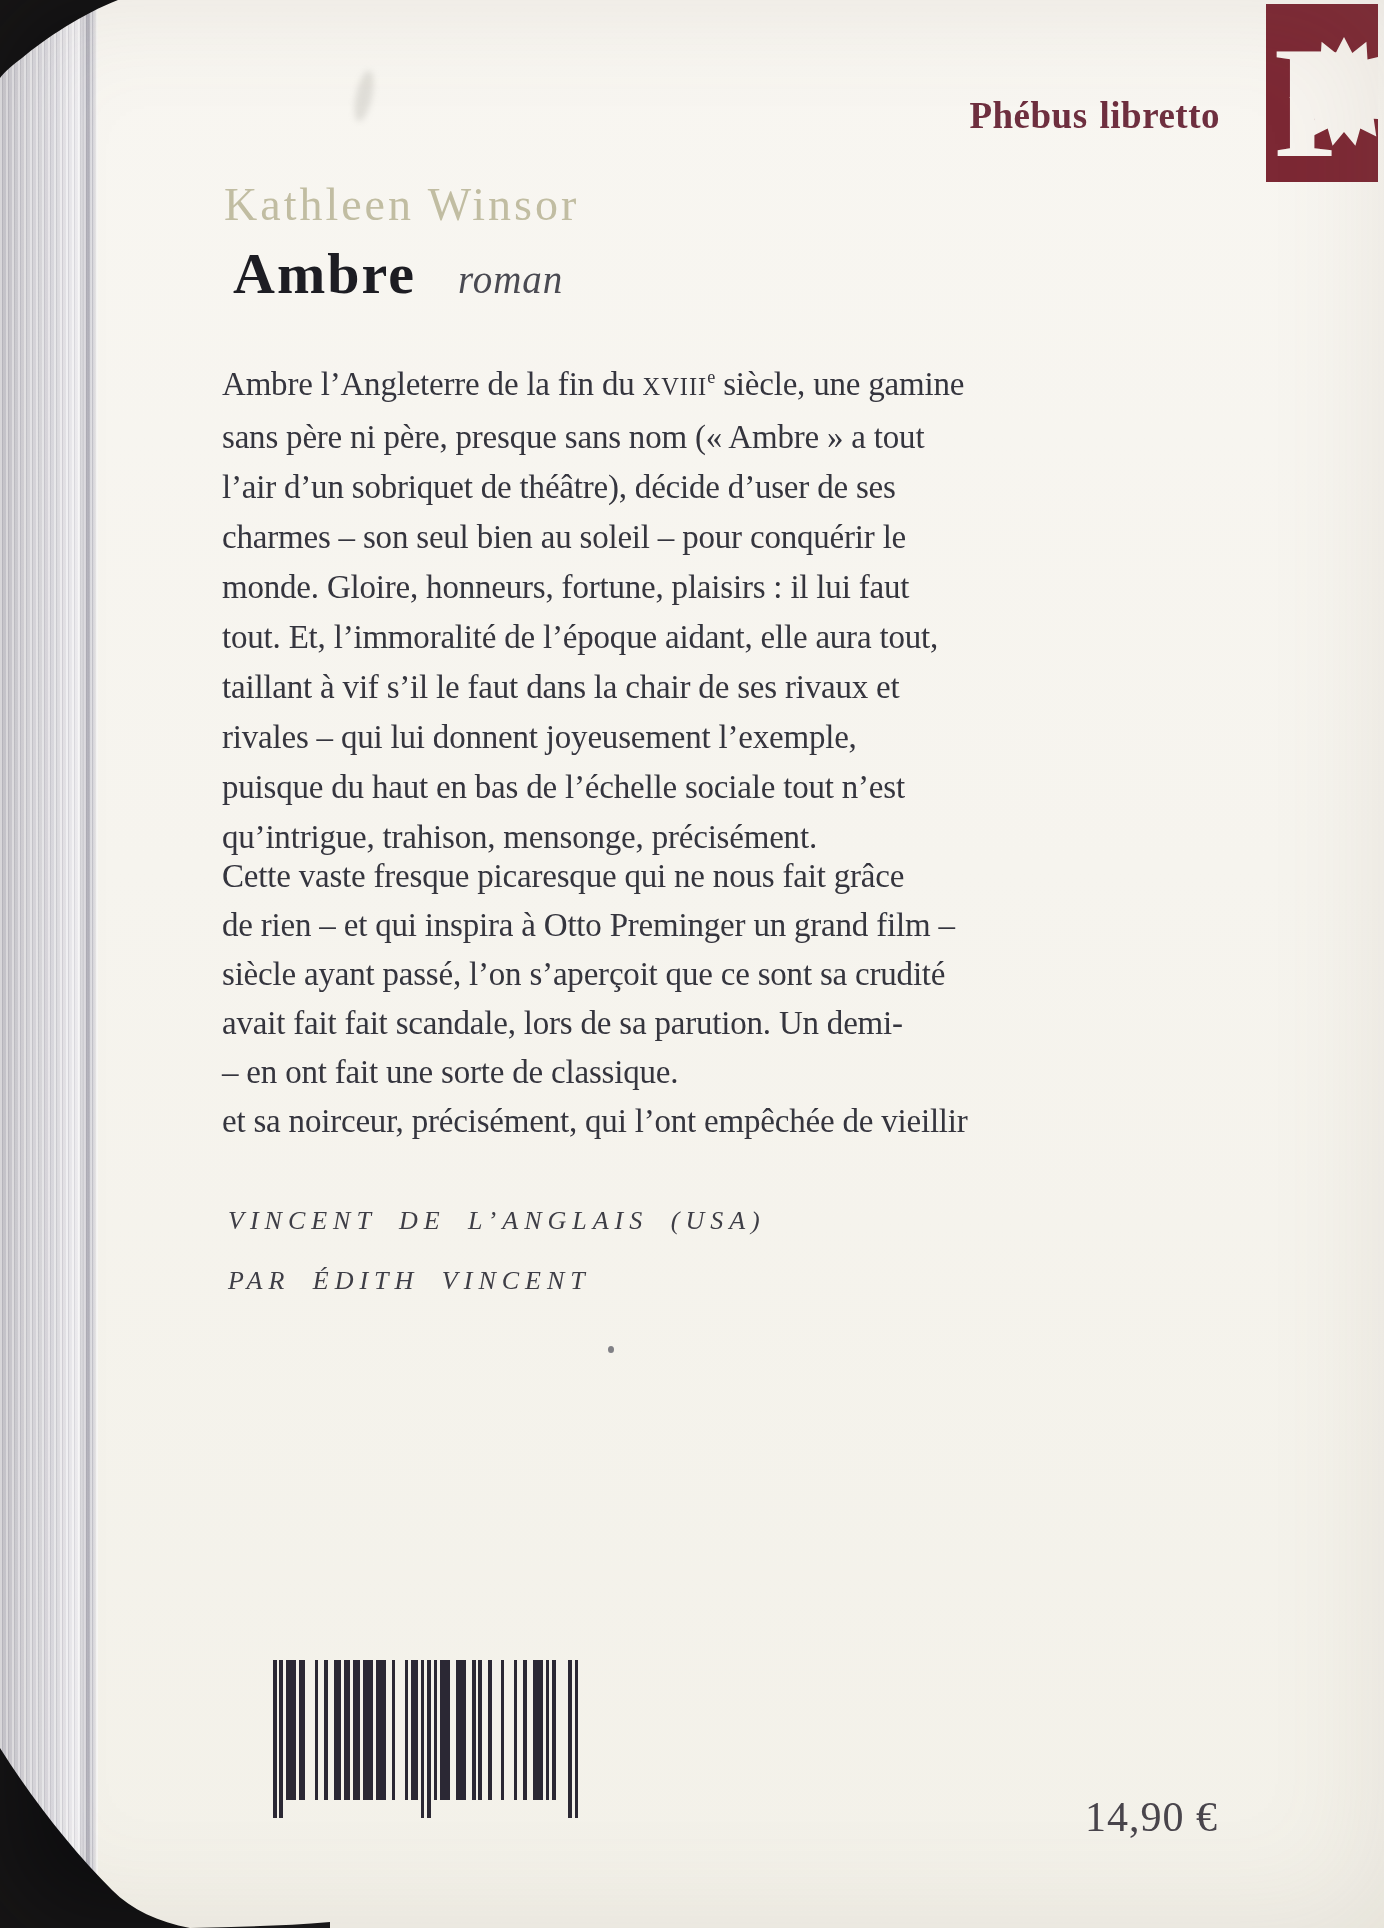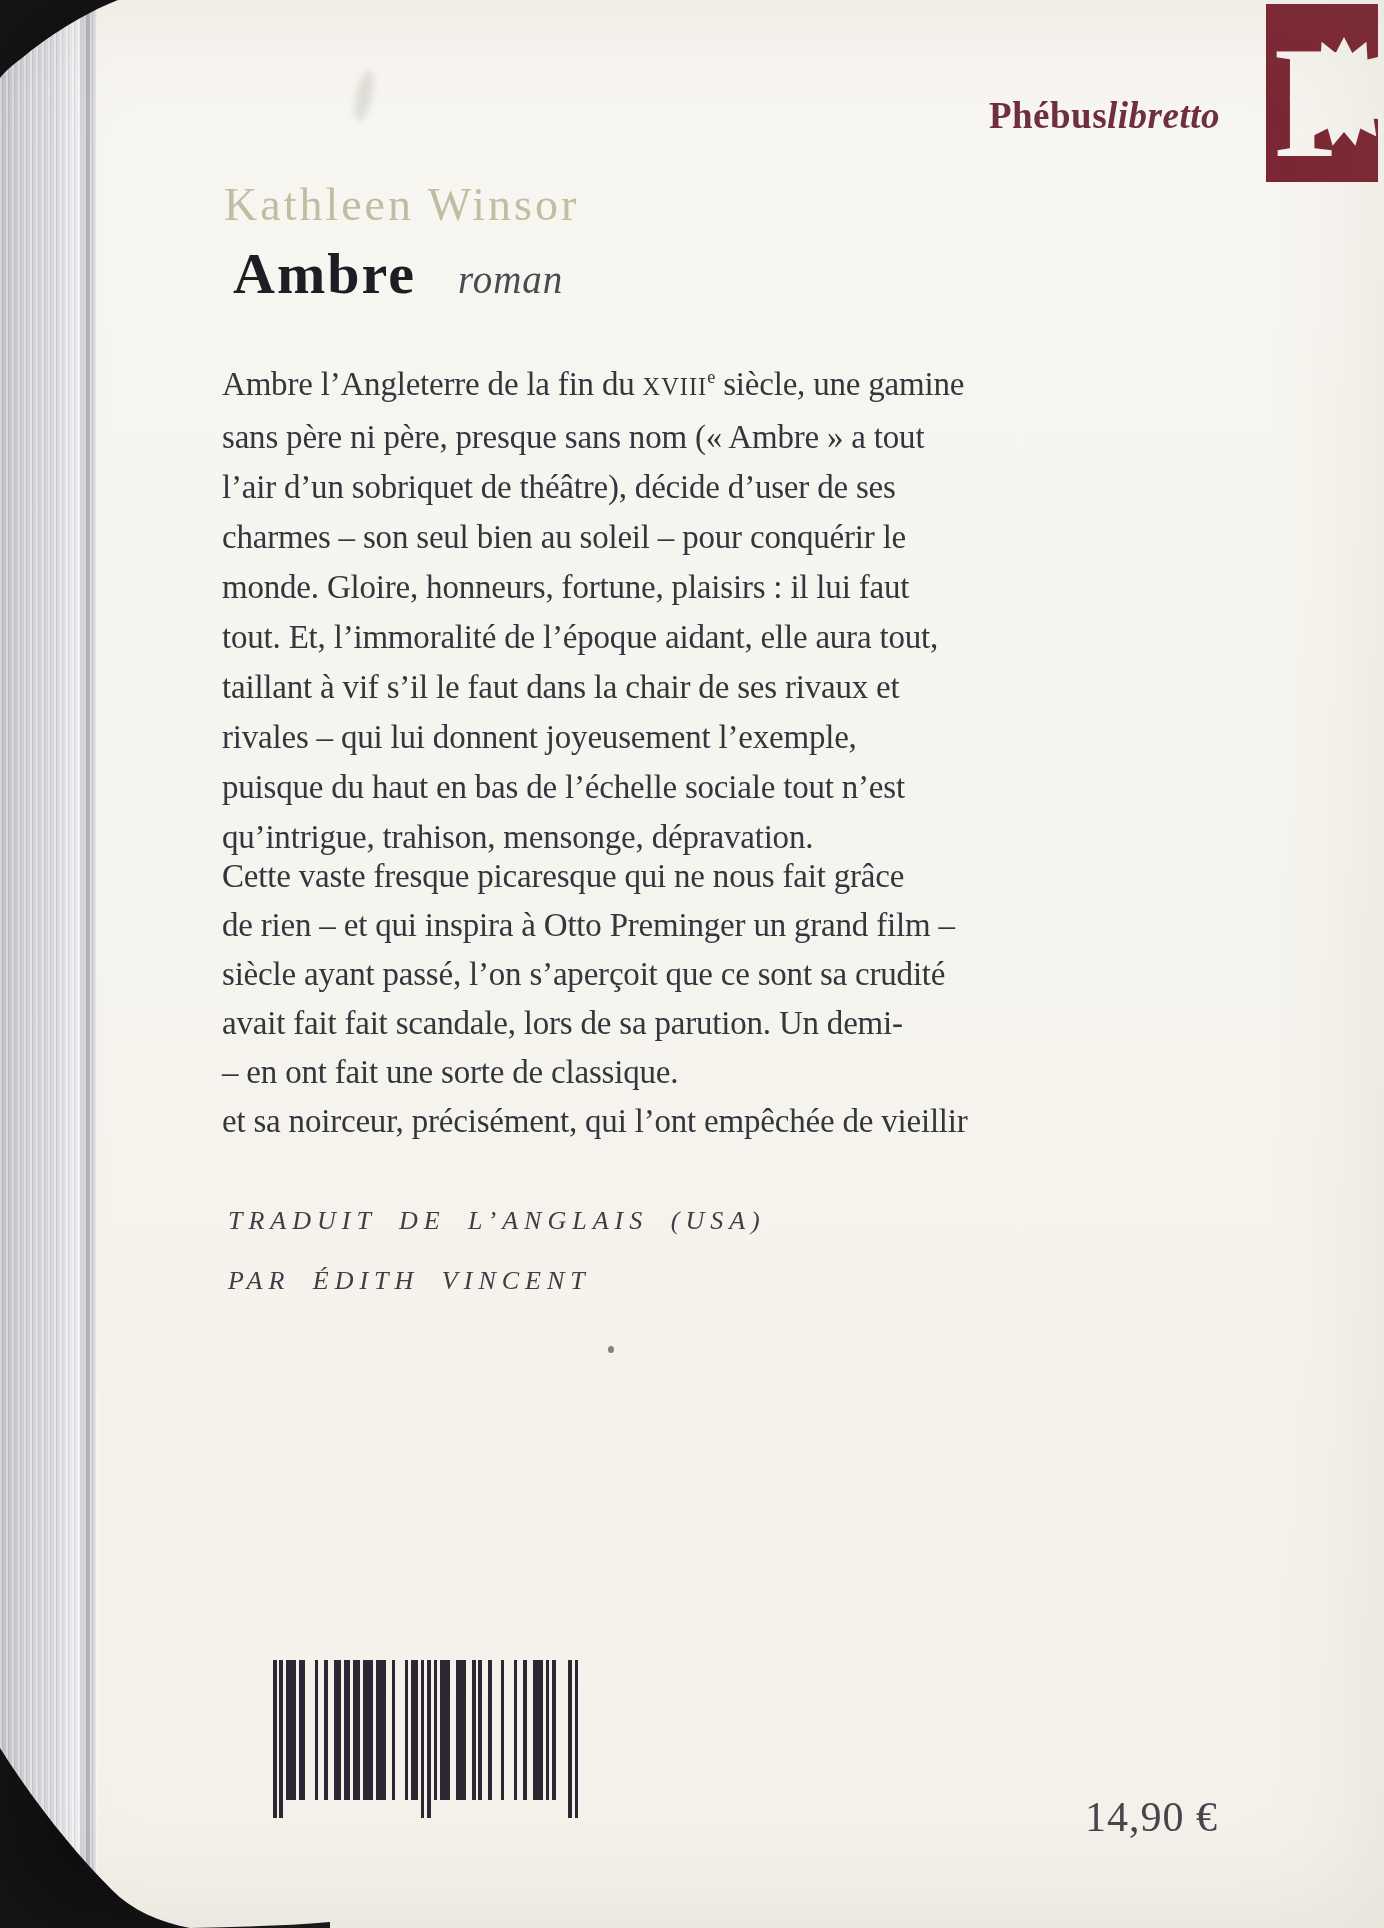--- a/index.html
+++ b/index.html
@@ -29,21 +29,21 @@
   }
   .corner{position:absolute;pointer-events:none;}
   
   .logo{position:absolute;top:4px;right:6px;width:112px;height:178px;}
   
   .brand{
     position:absolute;top:94px;right:164px;
     font-size:37px;font-weight:bold;color:#6e2f3f;
     letter-spacing:.5px;white-space:nowrap;
   }
-  .brand .collection{font-style:italic;}
+  .brand .collection{margin-left:12px;}
   
   .author{
     position:absolute;left:224px;top:178px;
     font-size:46px;letter-spacing:3px;color:#c1bda2;white-space:nowrap;
   }
   .title-row{
     position:absolute;left:226px;top:240px;
     display:flex;align-items:baseline;white-space:nowrap;margin-left:7px;
   }
   .title{font-size:58px;font-weight:bold;letter-spacing:2px;color:#1d1d23;}
@@ -115,33 +115,33 @@
   <div class="para p1" style="top:352px">
     <div class="ln"><span>Ambre l’Angleterre de la fin du </span><span class="numeral">XVIII</span><span class="supe">e</span><span> siècle, une gamine</span></div>
     <div class="ln">sans père ni père, presque sans nom (« Ambre » a tout</div>
     <div class="ln">l’air d’un sobriquet de théâtre), décide d’user de ses</div>
     <div class="ln">charmes – son seul bien au soleil – pour conquérir le</div>
     <div class="ln">monde. Gloire, honneurs, fortune, plaisirs : il lui faut</div>
     <div class="ln">tout. Et, l’immoralité de l’époque aidant, elle aura tout,</div>
     <div class="ln">taillant à vif s’il le faut dans la chair de ses rivaux et</div>
     <div class="ln">rivales – qui lui donnent joyeusement l’exemple,</div>
     <div class="ln">puisque du haut en bas de l’échelle sociale tout n’est</div>
-    <div class="ln">qu’intrigue, trahison, mensonge, dépravation.</div>
+    <div class="ln">qu’intrigue, trahison, mensonge, précisément.</div>
   </div>
 
   <div class="para p2" style="top:852px">
     <div class="ln">Cette vaste fresque picaresque qui ne nous fait grâce</div>
     <div class="ln">de rien – et qui inspira à Otto Preminger un grand film –</div>
     <div class="ln">siècle ayant passé, l’on s’aperçoit que ce sont sa crudité</div>
     <div class="ln">avait fait fait scandale, lors de sa parution. Un demi-</div>
     <div class="ln">– en ont fait une sorte de classique.</div>
     <div class="ln">et sa noirceur, précisément, qui l’ont empêchée de vieillir</div>
   </div>
 
-  <div class="credit" style="top:1206px">TRADUIT DE L’ANGLAIS (USA)</div>
+  <div class="credit" style="top:1206px">VINCENT DE L’ANGLAIS (USA)</div>
   <div class="credit" style="top:1266px">PAR ÉDITH VINCENT</div>
 
   <div class="smudge"></div>
   <div class="speck"></div>
 
   <div class="barcode">
     <div class="bars">
         <div class="bar guard" style="left: 0px; width: 3.56px; background: rgb(43, 40, 52);"></div>
         <div class="bar guard" style="left: 6.42px; width: 3.56px; background: rgb(43, 40, 52);"></div>
         <div class="bar" style="left: 12.84px; width: 3.56px; background: rgb(43, 40, 52);"></div>

